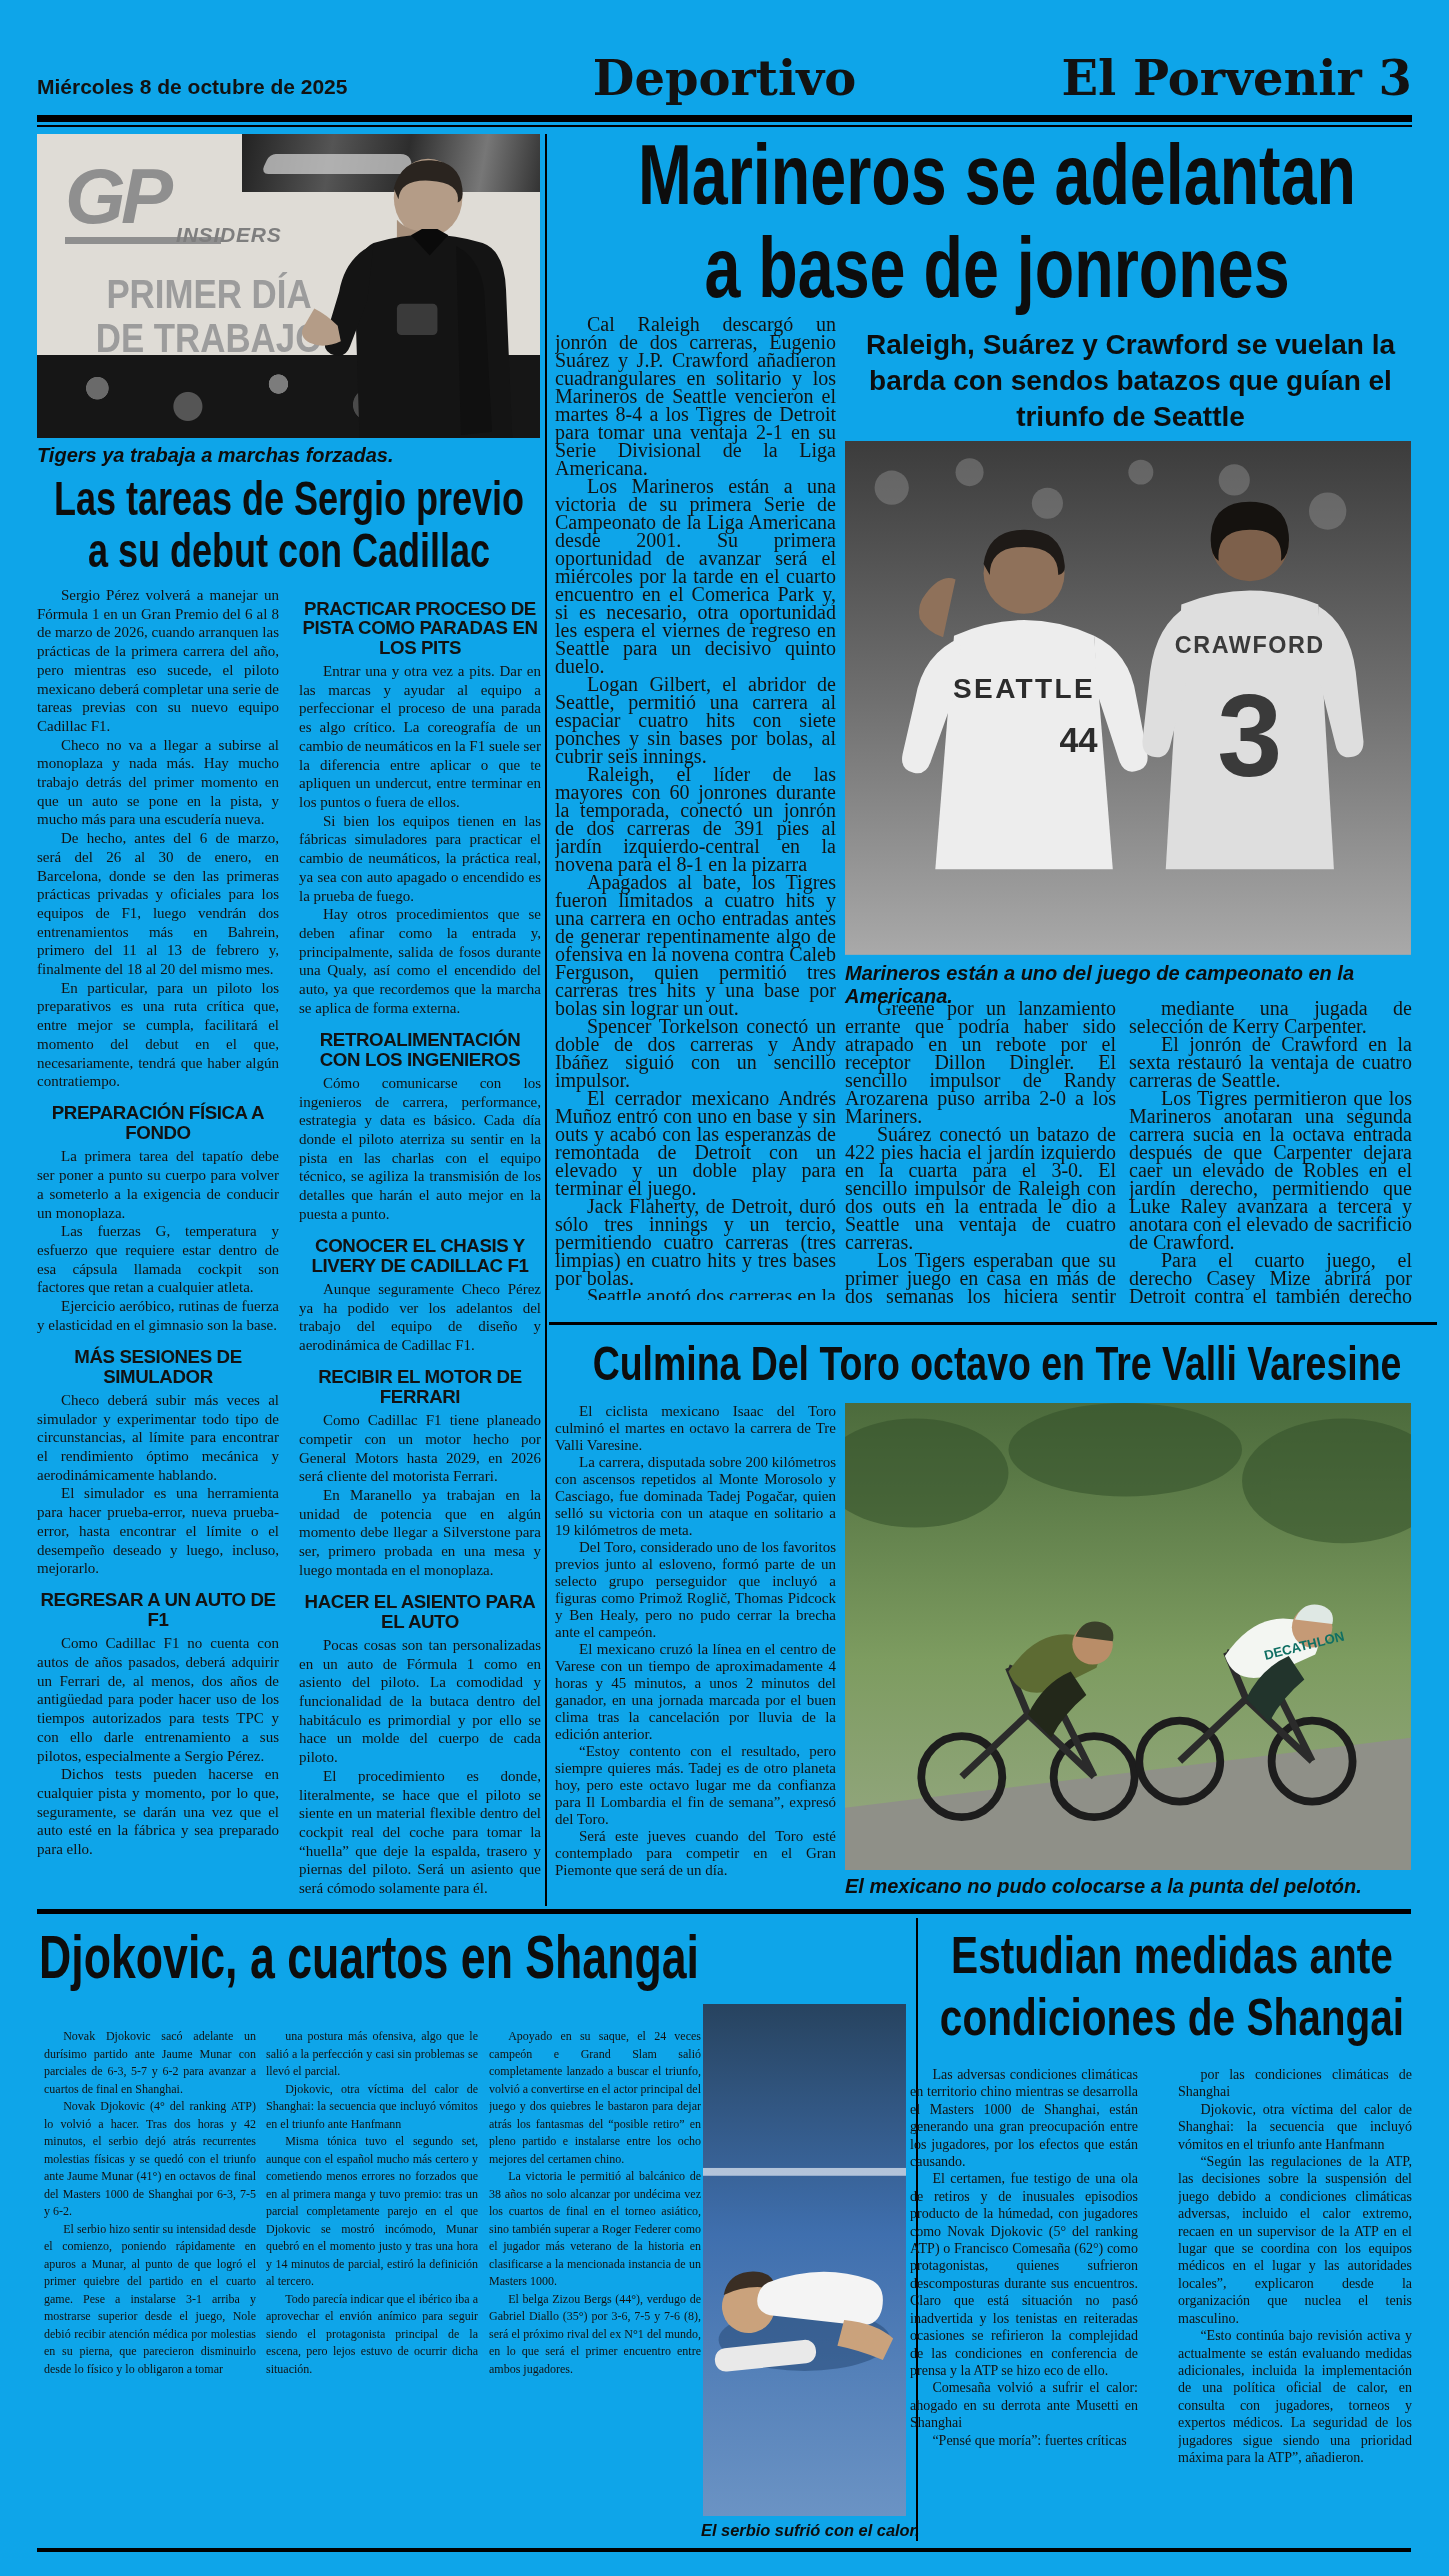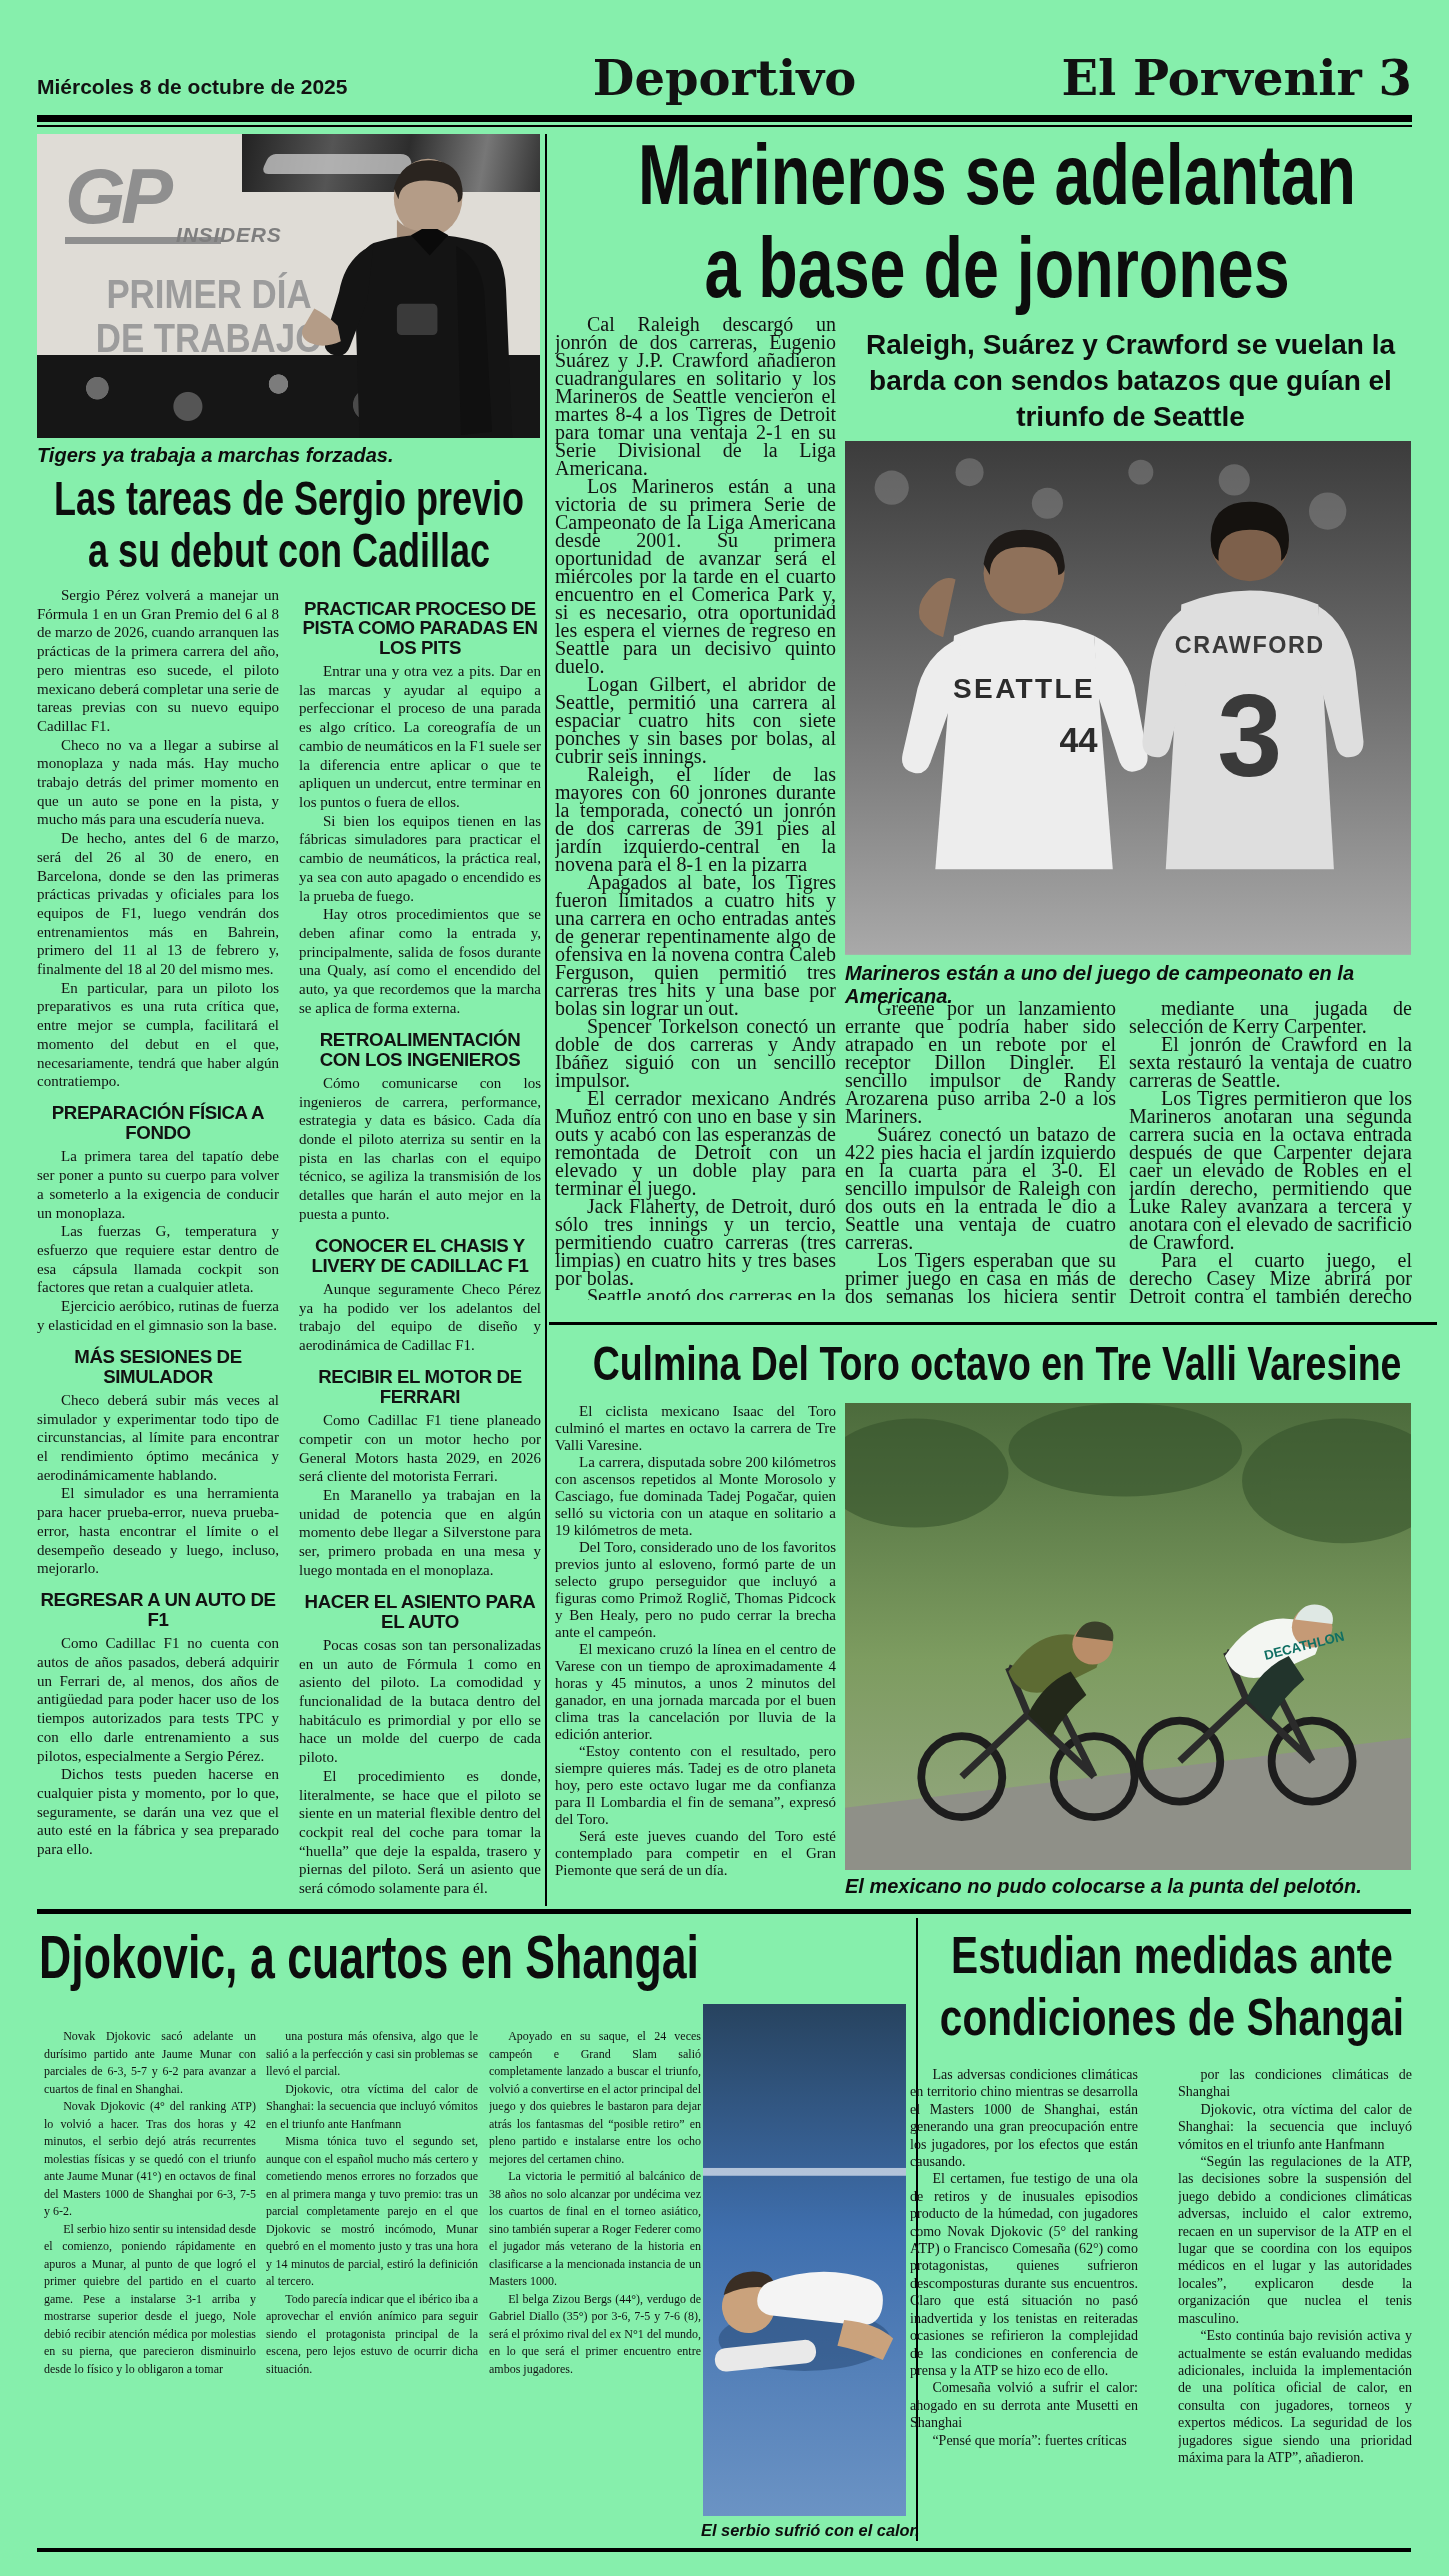--- a/index.html
+++ b/index.html
@@ -1,16 +1,16 @@
 <!DOCTYPE html>
 <html style="font-size:12.5px"><head>
 <meta charset="utf-8">
 <style>
   html,body{margin:0;padding:0;background:#888;}
-  .page{position:relative;width:1449px;height:2576px;background:#86efac;color:#121212;
+  .page{position:relative;width:1449px;height:2576px;background:#0ea5e9;color:#121212;
         font-family:"Liberation Serif",serif;overflow:hidden;margin:0 auto;}
   
   .mh-date{position:absolute;left:37px;top:75px;font:700 21px "Liberation Sans",sans-serif;}
   .mh-section{position:absolute;left:0;right:0;top:50px;text-align:center;
               font:700 48px "DejaVu Serif",serif;letter-spacing:0px;}
   .mh-paper{position:absolute;right:37px;top:50px;font:700 48px "DejaVu Serif",serif;}
   .mh-rule{position:absolute;left:37px;right:37px;top:115px;height:3.1px;
            border-top:7px solid #000;border-bottom:2.3px solid #000;}
   
   .vrule{position:absolute;background:#000;}

